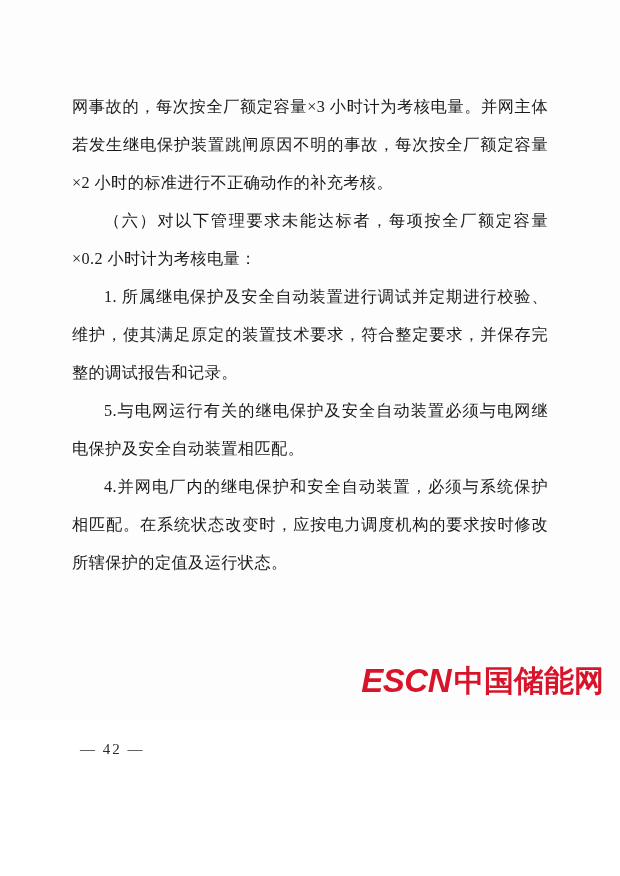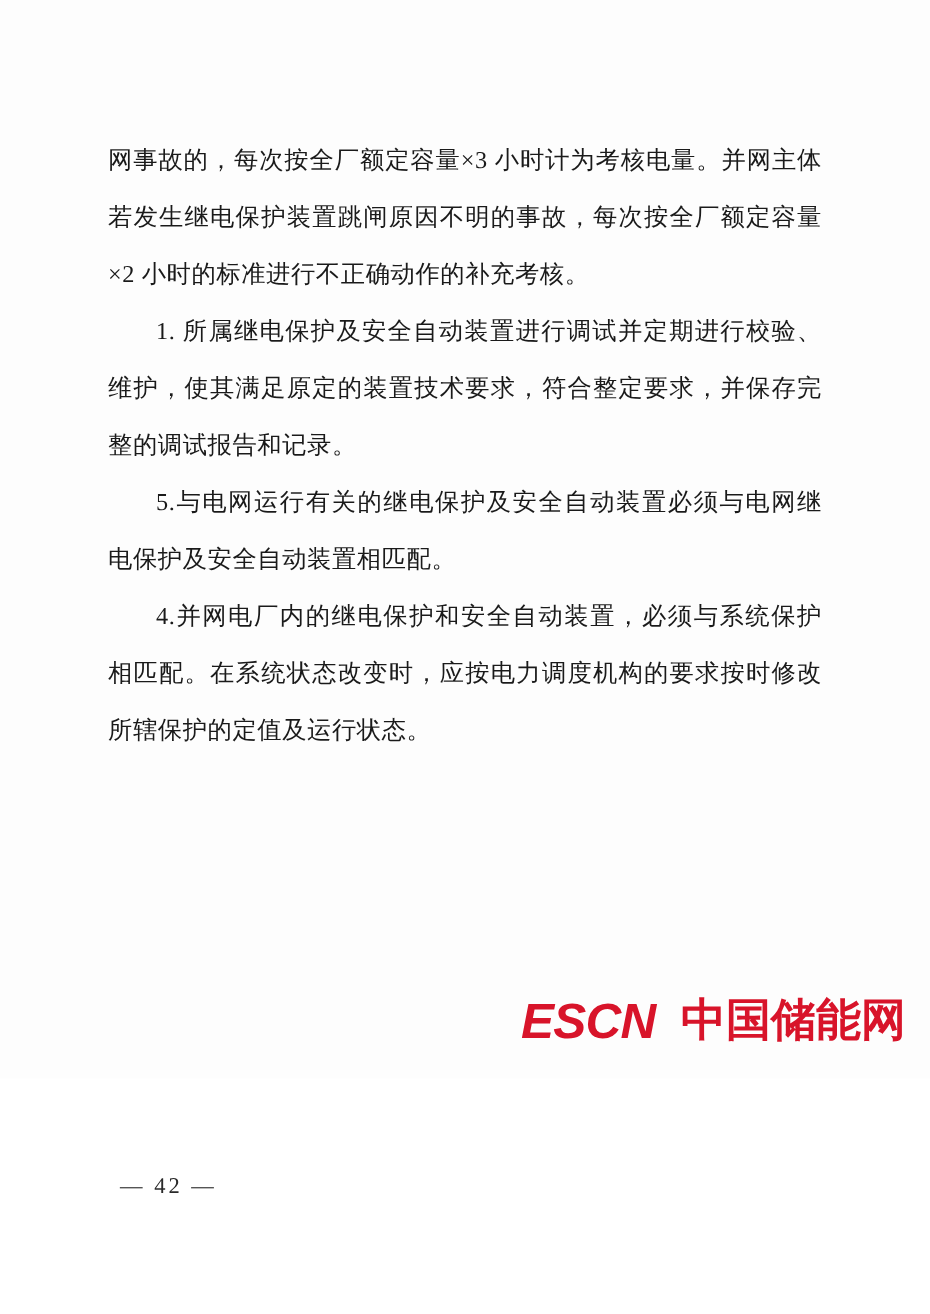--- a/index.html
+++ b/index.html
@@ -34,21 +34,21 @@
     letter-spacing: 0.4px;
     margin: 0;
     font-family: "Liberation Serif", "DejaVu Serif", serif;
   }
   .indent {
     text-indent: 32px;
   }
   .footer {
     position: absolute;
     left: 0;
-    top: 782px;
+    top: 740px;
     width: 620px;
     text-align: left;
   }
   .page-number {
     display: inline-block;
     margin-left: 80px;
     font-size: 15px;
     color: #2a2a2a;
     letter-spacing: 2px;
     font-family: "Liberation Serif", "DejaVu Serif", serif;
@@ -68,30 +68,31 @@
     font-size: 33px;
     color: #d8142a;
     letter-spacing: -0.5px;
   }
   .logo-cn {
     font-family: "Liberation Sans", "DejaVu Sans", sans-serif;
     font-weight: bold;
     font-size: 30px;
     color: #d8142a;
     letter-spacing: 0px;
-    margin-left: 17px;
+    margin-left: 3px;
   }
 </style>
 </head>
 <body>
 
 <div class="page">
 
   <div class="content">
     <p class="para">网事故的，每次按全厂额定容量×3 小时计为考核电量。并网主体若发生继电保护装置跳闸原因不明的事故，每次按全厂额定容量×2 小时的标准进行不正确动作的补充考核。</p>
+    <p class="para indent">（六）对以下管理要求未能达标者，每项按全厂额定容量×0.2 小时计为考核电量：</p>
     <p class="para indent">1. 所属继电保护及安全自动装置进行调试并定期进行校验、维护，使其满足原定的装置技术要求，符合整定要求，并保存完整的调试报告和记录。</p>
     <p class="para indent">5.与电网运行有关的继电保护及安全自动装置必须与电网继电保护及安全自动装置相匹配。</p>
     <p class="para indent">4.并网电厂内的继电保护和安全自动装置，必须与系统保护相匹配。在系统状态改变时，应按电力调度机构的要求按时修改所辖保护的定值及运行状态。</p>
   </div>
 
   <div class="footer">
     <span class="page-number">— 42 —</span>
   </div>
 
   <div class="logo-wrap">

